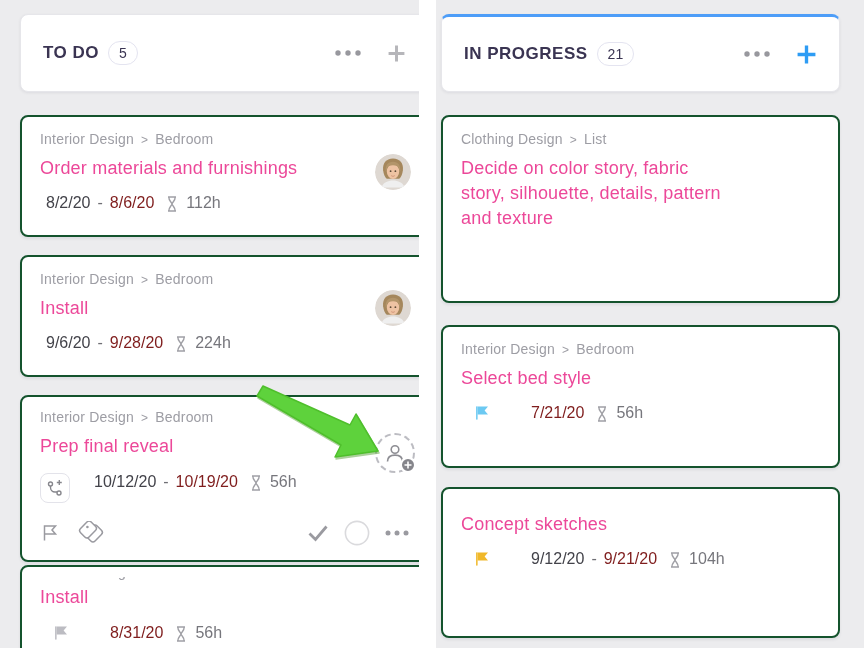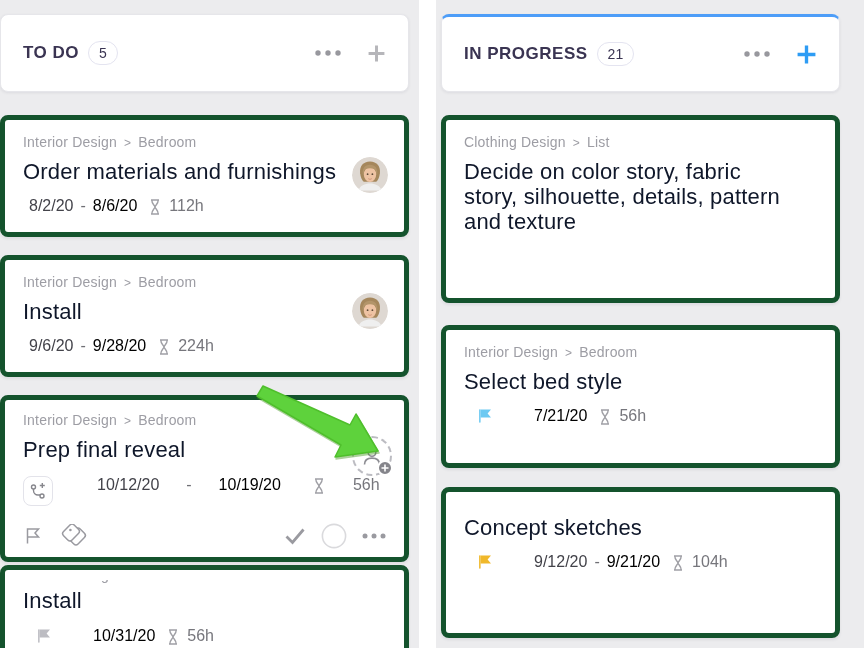--- a/index.html
+++ b/index.html
@@ -1,72 +1,72 @@
 <!DOCTYPE html>
 <html><head>
 <meta charset="utf-8">
 <style>
   * { margin:0; padding:0; box-sizing:border-box; }
   html,body { width:864px; height:648px; overflow:hidden; background:#ffffff;
     font-family:"Liberation Sans", sans-serif; }
   .board { position:relative; width:864px; height:648px; }
 
   .column { position:absolute; top:0; height:648px; background:#ececee; overflow:hidden; }
-  .col-left  { left:0;   width:419px; padding:14px 2px 0 0; }
+  .col-left  { left:0;   width:419px; padding:14px 2px 0 20px; }
   .col-right { left:436px; width:428px; padding:14px 0 0 5px; }
 
   .col-header { background:#fff; border:1px solid #e6e6ea; border-radius:8px;
     height:78px; display:flex; align-items:center; padding:0 22px;
     box-shadow:0 1px 3px rgba(40,40,60,.08); }
   .col-left  .col-header { width:409px; }
   .col-right .col-header { width:399px; border-top:3px solid #4d9df8; }
   .col-title { font-size:17px; font-weight:700; color:#3a3452; letter-spacing:.5px; }
   .count-badge { margin-left:9px; font-size:14px; color:#3a3452; border:1px solid #e4e4f0;
     border-radius:999px; padding:3px 10px; background:#fff; min-width:26px; text-align:center; }
   .hd-spacer { flex:1; }
   .hd-btn { display:flex; align-items:center; justify-content:center; cursor:pointer; }
   .hd-btn + .hd-btn { margin-left:26px; }
 
-  .card { background:#fff; border:5px solid #14532d; border-radius:8px;
+  .card { background:#fff; border:2px solid #14532d; border-radius:8px;
     box-shadow:0 2px 3px rgba(40,40,60,.08); width:409px; position:relative;
     padding:14px 18px 16px; overflow:hidden; }
   .col-right .card { width:399px; }
 
   .crumb { font-size:14px; color:#9d9da4; letter-spacing:.2px; white-space:nowrap; }
   .crumb .sep { margin:0 7px; font-size:12px; color:#9d9da4; }
-  .title { font-size:22px; color:#0f172a; letter-spacing:.2px; margin-top:9px; line-height:25px; }
+  .title { font-size:18px; color:#ec4899; letter-spacing:.2px; margin-top:9px; line-height:25px; }
   .title.multiline { white-space:pre-line; }
 
   .meta { display:flex; align-items:flex-start; margin-top:13px; font-size:16px; color:#43434a; }
   .meta .indent { width:6px; }
   .meta .flag-slot { margin-left:12px; margin-right:40px; display:flex; align-items:center; }
   .d-start { color:#43434a; }
   .d-sep { color:#6f6f75; margin:0 7px; }
-  .d-due { color:#000000; }
+  .d-due { color:#7f1d1d; }
   .hourglass { margin-left:9px; margin-right:5px; display:flex; }
   .effort { color:#76767c; }
 
   .avatar { position:absolute; right:16px; width:36px; height:36px; border-radius:50%;
     overflow:hidden; box-shadow:0 0 0 2px #fff; cursor:pointer; }
 
   
   .card-c1 { margin-top:23px; height:122px; }
   .card-c2 { margin-top:18px; height:122px; }
   .card-c3 { margin-top:18px; height:167px; padding-top:12px; }
   .card-c4 { margin-top:3px; height:130px; padding-top:10px; }
   .card-r1 { margin-top:23px; height:188px; }
   .card-r2 { margin-top:22px; height:143px; }
   .card-r3 { margin-top:19px; height:151px; }
   .card-c1 .avatar { top:37px; }
   .card-c2 .avatar { top:33px; }
 
   .dep-chip { width:30px; height:30px; border:1px solid #e3e3ea; border-radius:8px;
     display:flex; align-items:center; justify-content:center; margin-right:24px; background:#fff;
     cursor:pointer; }
-  .card-c3 .meta { margin-top:14px;gap:20px; }
+  .card-c3 .meta { margin-top:14px; }
 
   .footer-row { display:flex; align-items:center; margin-top:17px; }
   .footer-left { display:flex; align-items:center; gap:18px; }
   .footer-right { margin-left:auto; display:flex; align-items:center; gap:15px; }
   .ic-btn { display:flex; align-items:center; cursor:pointer; }
 
   .assignee-add { position:absolute; top:36px; right:12px; width:40px; height:40px;
     border:2px dashed #bcbcc2; border-radius:50%; display:flex; align-items:center;
     justify-content:center; cursor:pointer; background:#fff; z-index:2; }
   .plus-badge { position:absolute; right:-3px; bottom:-2px; width:16px; height:16px;
@@ -252,21 +252,21 @@
         </div>
       </div>
       <div class="title">Install</div>
       <div class="meta">
         <span class="flag-slot">
           <svg width="18" height="18" viewBox="0 0 18 18" fill="#bcbcc2">
             <path d="M4.6 2.6 H15 L11.6 6.6 L15 10.6 H4.6 Z"></path>
               <rect x="3.1" y="2.2" width="1.5" height="13.6" rx=".7"></rect>
           </svg>
         </span>
-        <span class="d-due">10/31/20</span>
+        <span class="d-due">8/31/20</span>
         <span class="hourglass">
           <svg width="18" height="20" viewBox="0 0 18 20" fill="none" stroke="#a0a0a6" stroke-width="1.4">
             <path d="M5 3 h8 M5 17 h8 M5.8 3 c0 4 2.4 4.6 3.2 7 c-.8 2.4 -3.2 3 -3.2 7 M12.2 3 c0 4 -2.4 4.6 -3.2 7 c.8 2.4 3.2 3 3.2 7"></path>
           </svg>
         </span>
         <span class="effort">56h</span>
       </div>
     </div>
   </div>
 

